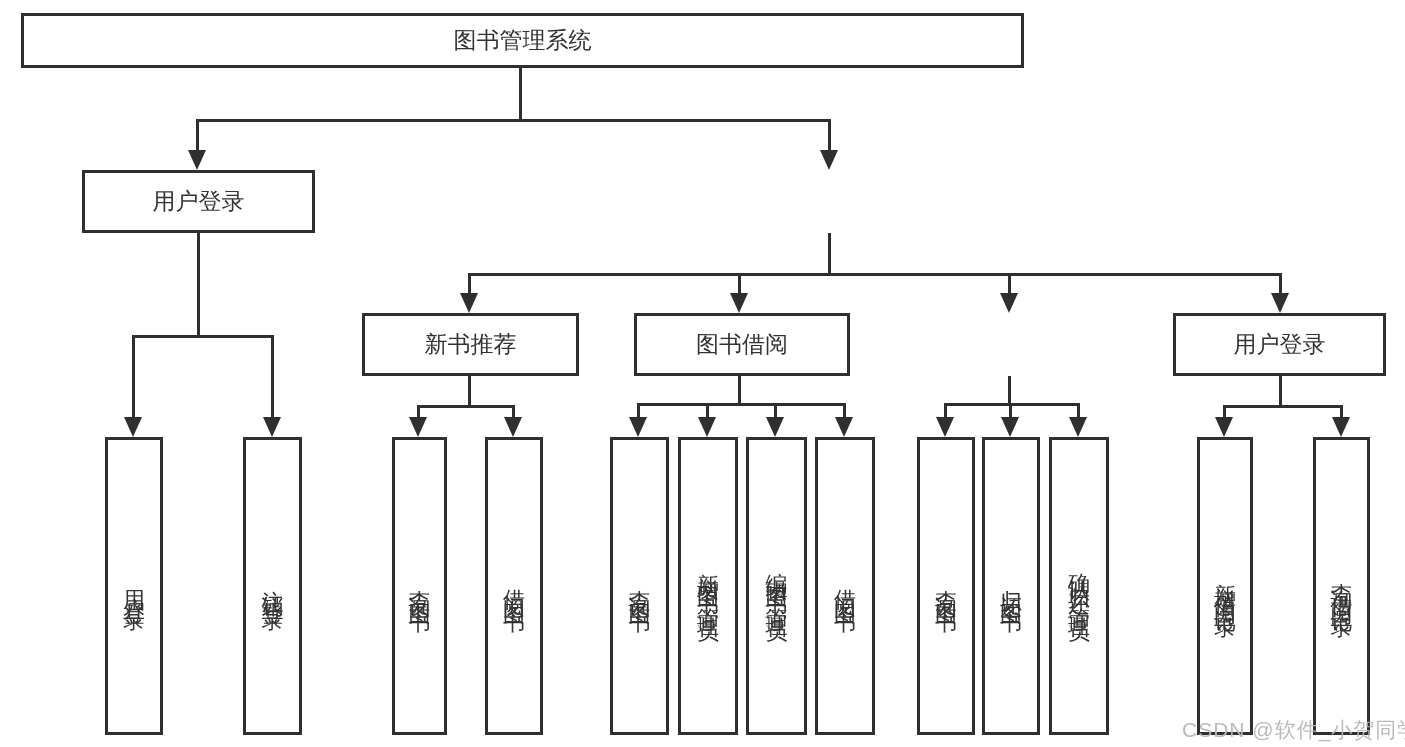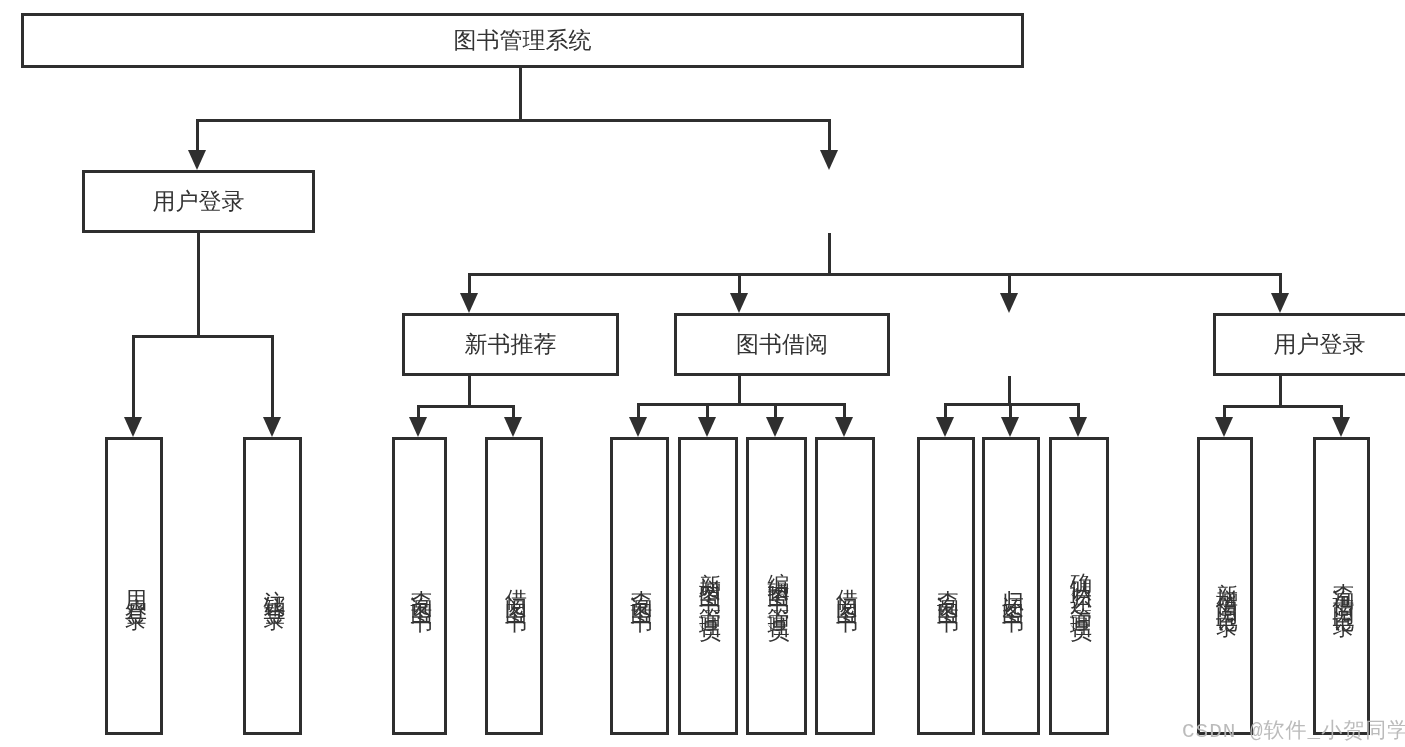--- a/index.html
+++ b/index.html
@@ -2,40 +2,40 @@
 <html><head>
 <meta charset="utf-8">
 <style>
   html, body { margin: 0; padding: 0; background: #ffffff; }
   .stage {
     position: relative;
     width: 1405px;
     height: 747px;
     background: #ffffff;
     overflow: hidden;
-    font-family: Liberation Mono, monospace;
+    font-family: Liberation Sans, sans-serif;
     color: #333333;
   }
   
   .node {
     position: absolute;
     box-sizing: border-box;
     border: 3px solid #2f2f2f;
     background: #ffffff;
     display: flex;
     align-items: center;
     justify-content: center;
     font-size: 23px;
     color: #333333;
     white-space: nowrap;
   }
   .root  { left: 21px;  top: 13px;  width: 1003px; height: 55px; }
   .lvl2a { left: 82px;  top: 170px; width: 233px;  height: 63px; }
   .lvl2b { left: 712px; top: 170px; width: 235px;  height: 63px; }
-  .lvl3  { top: 313px; height: 63px; margin-left: 40px; }
+  .lvl3  { top: 313px; height: 63px; }
   .l3a { left: 362px;  width: 217px; }
   .l3b { left: 634px;  width: 216px; }
   .l3c { left: 903px;  width: 213px; }
   .l3d { left: 1173px; width: 213px; }
   .leaf {
     top: 437px;
     height: 298px;
     writing-mode: vertical-rl;
     font-size: 22px;
     letter-spacing: 7px;

